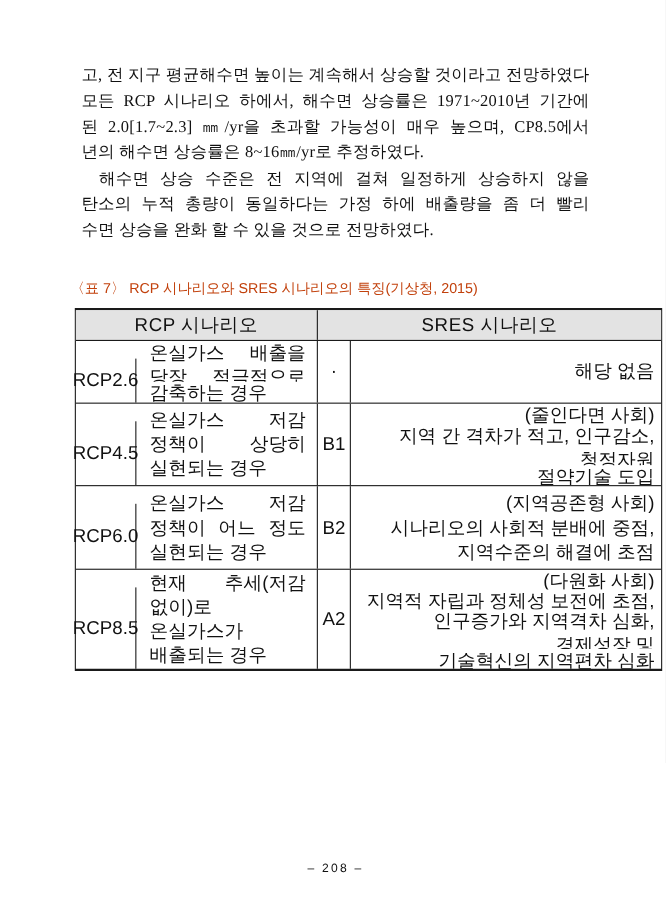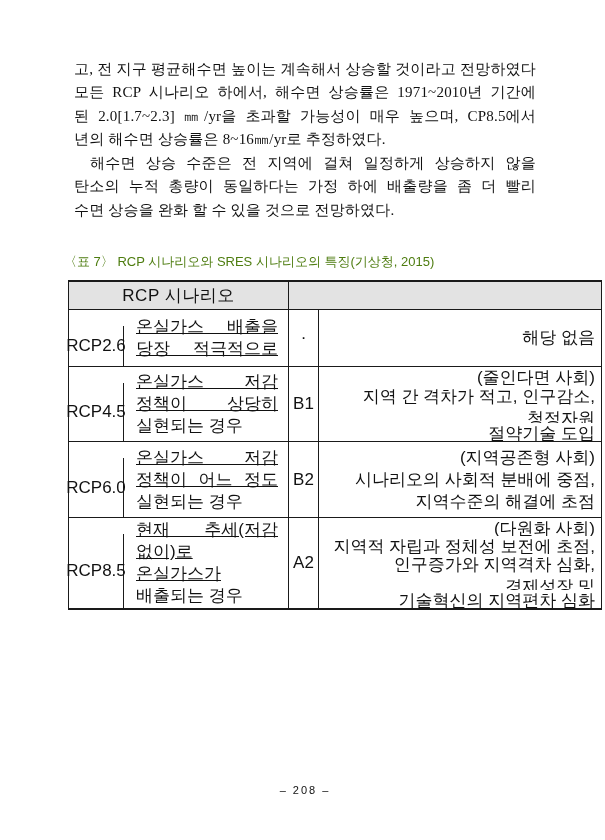--- a/index.html
+++ b/index.html
@@ -24,21 +24,21 @@
     word-break:keep-all; overflow:hidden;
     letter-spacing:0.2px;
   }
   .bline.last { text-align-last:left; }
   .bline.indent { text-indent:16px; }
 
   
   .caption {
     position:absolute; left:64px; top:253px; width:473px;
     font-family:"Liberation Sans", sans-serif;
-    font-size:13px; line-height:17px; color:#4d7c0f;
+    font-size:13px; line-height:17px; color:#c2410c;
     white-space:nowrap; overflow:hidden;
   }
 
   
   .tbl {
     position:absolute; left:68px; top:280px; width:534px;
     box-sizing:border-box;
     border-left:1.5px solid #1a1a1a; border-right:1.5px solid #1a1a1a;
     border-top:2.5px solid #1a1a1a; border-bottom:2.5px solid #1a1a1a;
     font-family:"Liberation Sans", sans-serif;
@@ -56,21 +56,21 @@
   .c1 { width:55px; box-sizing:border-box; border-right:1px solid #1a1a1a;
         display:flex; align-items:center; justify-content:center;margin-top:16px; }
   .c2 { width:165px; box-sizing:border-box; border-right:1px solid #1a1a1a;
         display:flex; flex-direction:column; justify-content:center;
         padding:0 10px 0 12px; }
   .c3 { width:30px; box-sizing:border-box; border-right:1px solid #1a1a1a;
         display:flex; align-items:center; justify-content:center; }
   .c4 { flex:1; display:flex; flex-direction:column; justify-content:center;
         padding:0 6px 0 12px; box-sizing:border-box;text-align:right; }
   .cl { line-height:22px; word-break:keep-all; overflow:hidden; }
-  .cl.just { text-align:justify; text-align-last:justify;text-decoration:underline; }
+  .cl.just { text-align:justify; text-align-last:justify; }
 
   
   .footer {
     position:absolute; left:74px; top:784px; width:462px;
     text-align:center;
     font-family:"Liberation Sans", sans-serif;
     font-size:11px; letter-spacing:2px; color:#111;
   }
 </style>
 </head>
@@ -90,26 +90,28 @@
     <div class="bline">탄소의 누적 총량이 동일하다는 가정 하에 배출량을 좀 더 빨리 줄인다면 해</div>
     <div class="bline last">수면 상승을 완화 할 수 있을 것으로 전망하였다.</div>
   </div>
 
   <div class="caption">〈표 7〉 RCP 시나리오와 SRES 시나리오의 특징(기상청, 2015)</div>
 
   <div class="tbl">
 
     <div class="thead">
       <div class="th1">RCP 시나리오</div>
+      <div class="th2">SRES 시나리오</div>
     </div>
 
     <div class="trow h1">
       <div class="c1">RCP2.6</div>
       <div class="c2">
         <div class="cl just">온실가스 배출을 당장 적극적으로</div>
+        <div class="cl">감축하는 경우</div>
       </div>
       <div class="c3">·</div>
       <div class="c4">
         <div class="cl">해당 없음</div>
       </div>
     </div>
 
     <div class="trow h2">
       <div class="c1">RCP4.5</div>
       <div class="c2">

